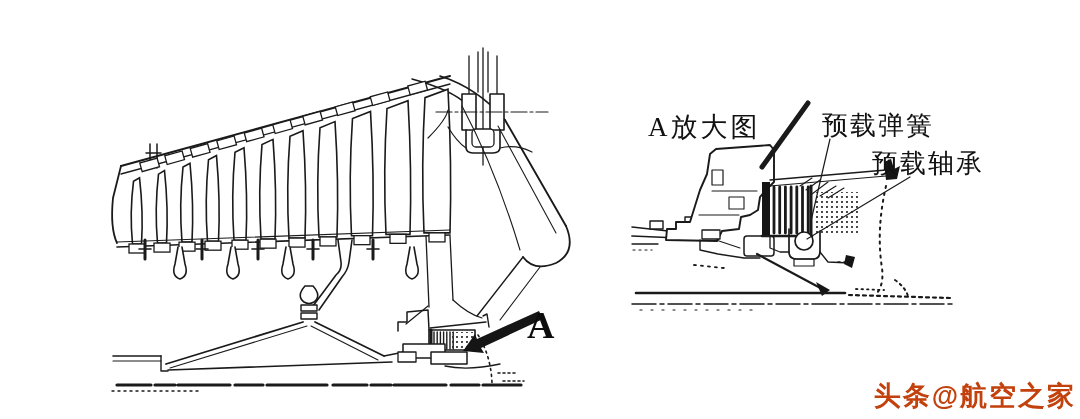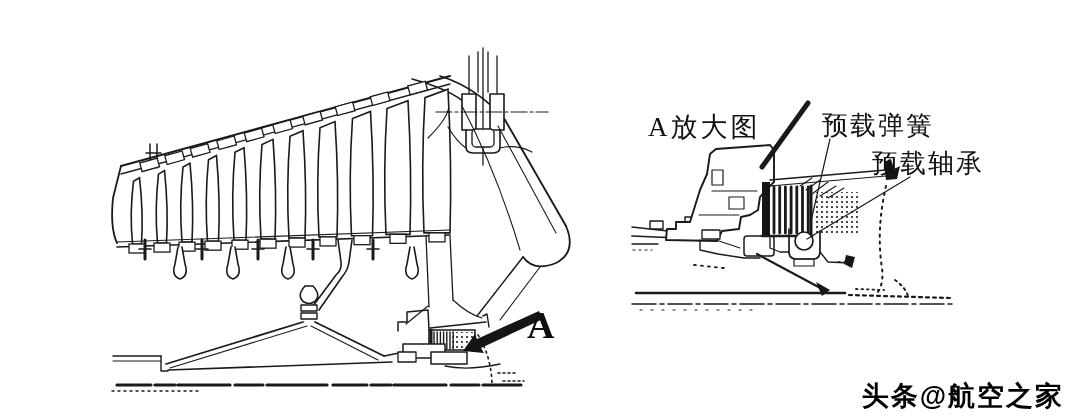--- a/index.html
+++ b/index.html
@@ -5,22 +5,22 @@
   html,body{margin:0;padding:0;background:#ffffff;}
   .stage{position:relative;width:1080px;height:419px;background:#ffffff;overflow:hidden;
          font-family:"Liberation Sans",sans-serif;}
   svg{position:absolute;inset:0;}
   svg path, svg line, svg rect, svg circle, svg polyline{vector-effect:none;}
   .ink{stroke:#1a1a1a;fill:none;stroke-linecap:round;stroke-linejoin:round;}
   .wfill{fill:#ffffff;}
   .bfill{fill:#151515;stroke:none;}
   text.cjk{font-family:"Liberation Serif",serif;fill:#111111;}
   text.big-a{font-family:"Liberation Serif",serif;font-weight:bold;fill:#0d0d0d;}
-  .watermark{position:absolute;right:16px;bottom:5px;font-size:27px;font-weight:bold;
-             letter-spacing:2px;color:#000000;
+  .watermark{position:absolute;right:4px;bottom:5px;font-size:27px;font-weight:bold;
+             letter-spacing:2px;color:#c2410c;
              text-shadow:2px 2px 0 #ffffff,-1px -1px 0 #ffffff,1px 1px 0 #ffffff;margin-top:40px;}
 </style>
 </head>
 <body>
 
 <div class="stage">
 <svg width="1080" height="419" viewBox="0 0 1080 419" xmlns="http://www.w3.org/2000/svg">
   <defs>
     <pattern id="dots" width="5" height="5" patternUnits="userSpaceOnUse">
       <circle cx="2" cy="2" r="1.05" fill="#1a1a1a"></circle>

